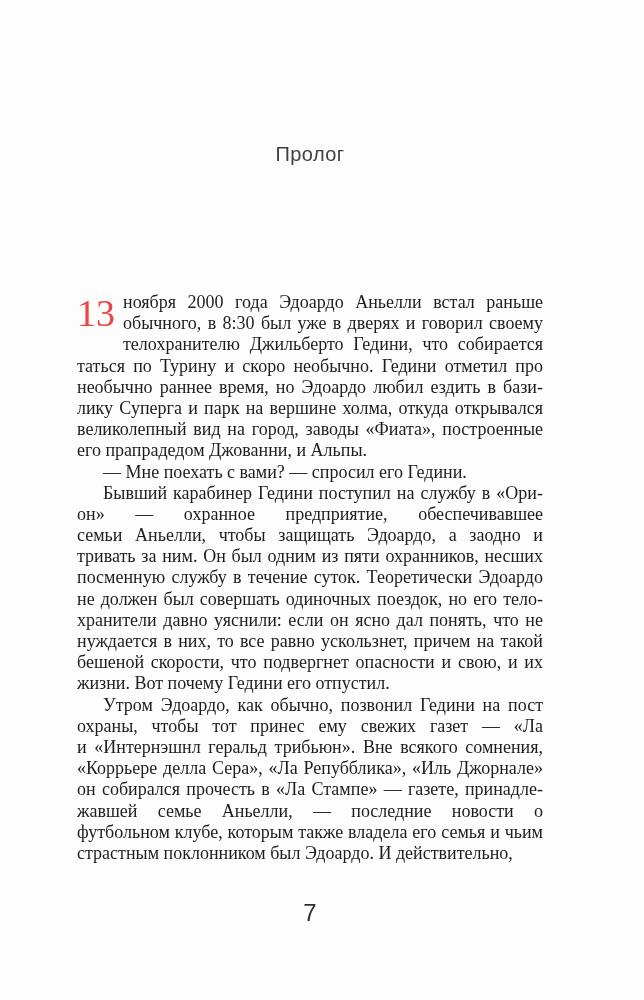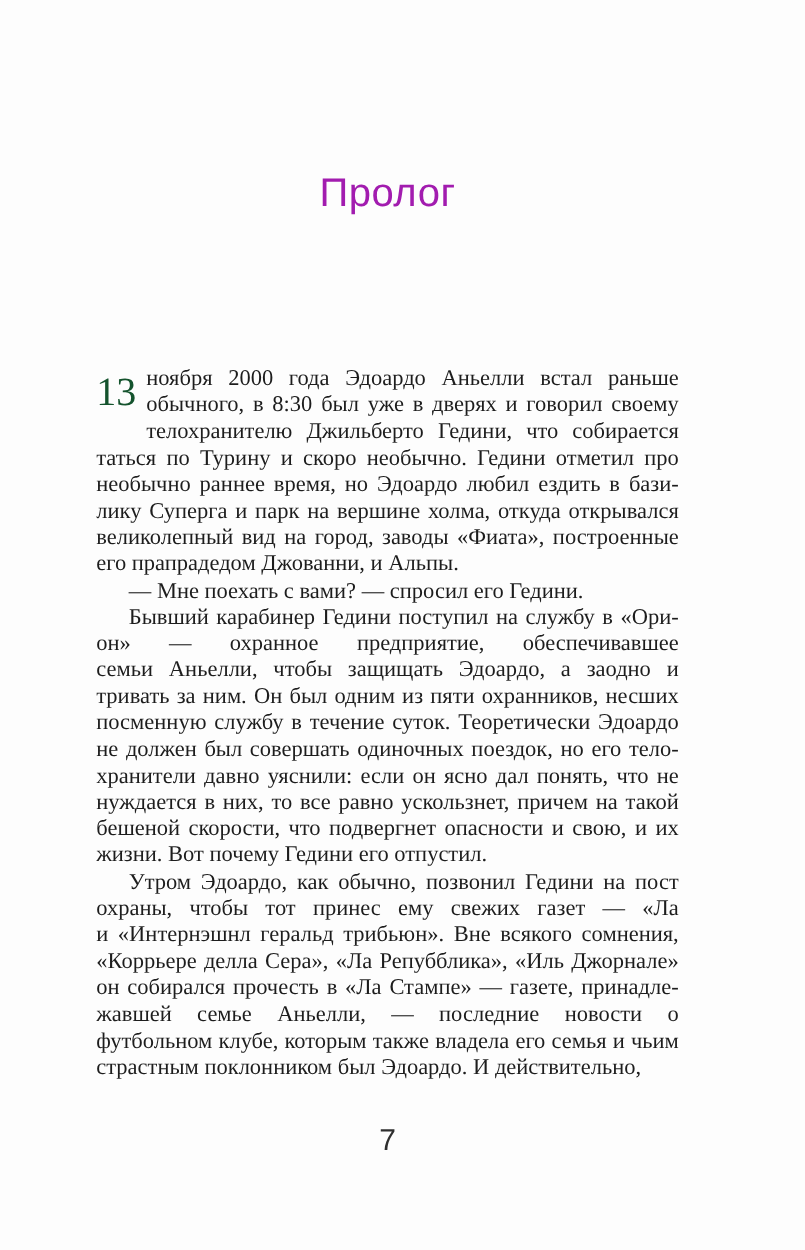--- a/index.html
+++ b/index.html
@@ -12,24 +12,24 @@
     color: #1d1d1d;
     overflow: hidden;
   }
   .heading {
     position: absolute;
     top: 136px;
     left: 77px;
     width: 466px;
     text-align: center;
     font-family: "Liberation Sans", sans-serif;
-    font-size: 32px;
+    font-size: 20px;
     line-height: 36px;
     letter-spacing: 0.4px;
-    color: #a21caf;
+    color: #404040;
   }
   .body-text {
     position: absolute;
     top: 292px;
     left: 77px;
     width: 466px;
     font-size: 18px;
     line-height: 21.2px;
   }
   .para { margin: 0; }
@@ -39,25 +39,25 @@
     max-height: 21.2px;
     overflow: hidden;
   }
   .line.last {
     text-align: right;
     text-align-last: left;
   }
   .line.indent { text-indent: 26px; }
   .dropcap {
     float: left;
-    font-size: 32px;
+    font-size: 38px;
     line-height: 42px;
     height: 42.4px;
     margin: 0 8px 0 0;
-    color: #14532d;
+    color: #ef4444;
   }
   .folio {
     position: absolute;
     top: 899px;
     left: 77px;
     width: 466px;
     text-align: center;
     font-family: "Liberation Sans", sans-serif;
     font-size: 24px;
     line-height: 28px;

